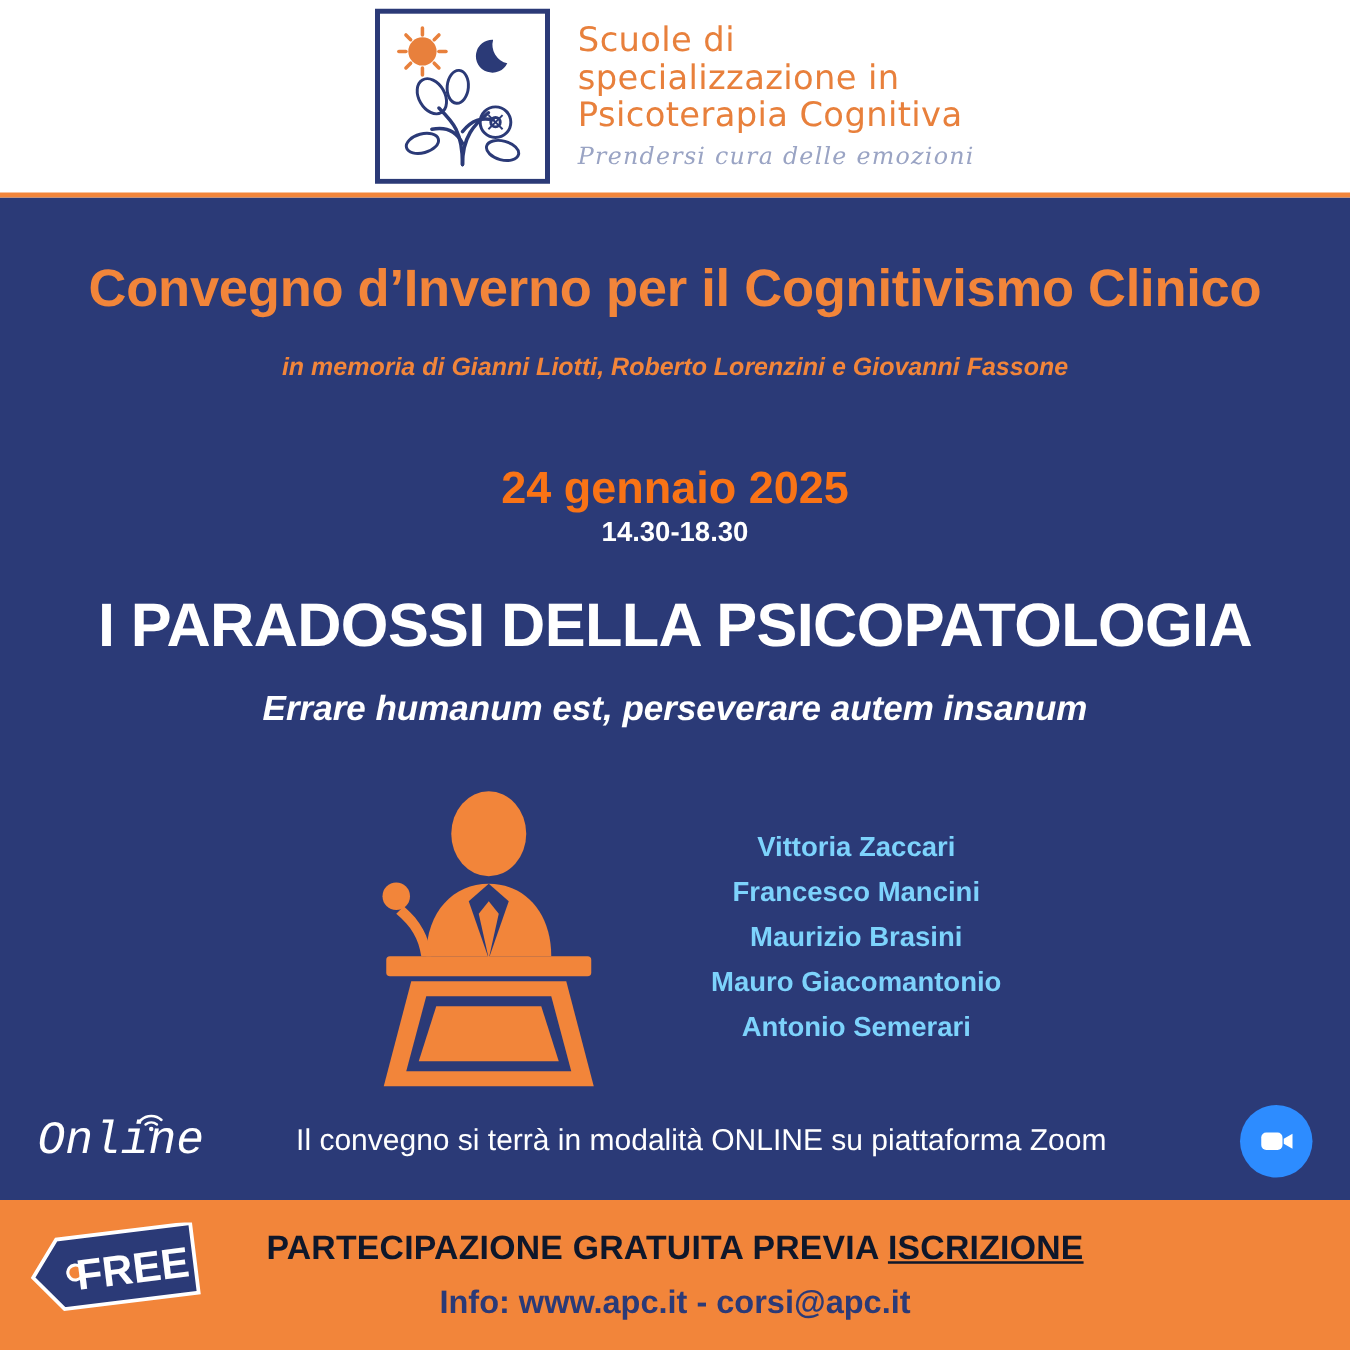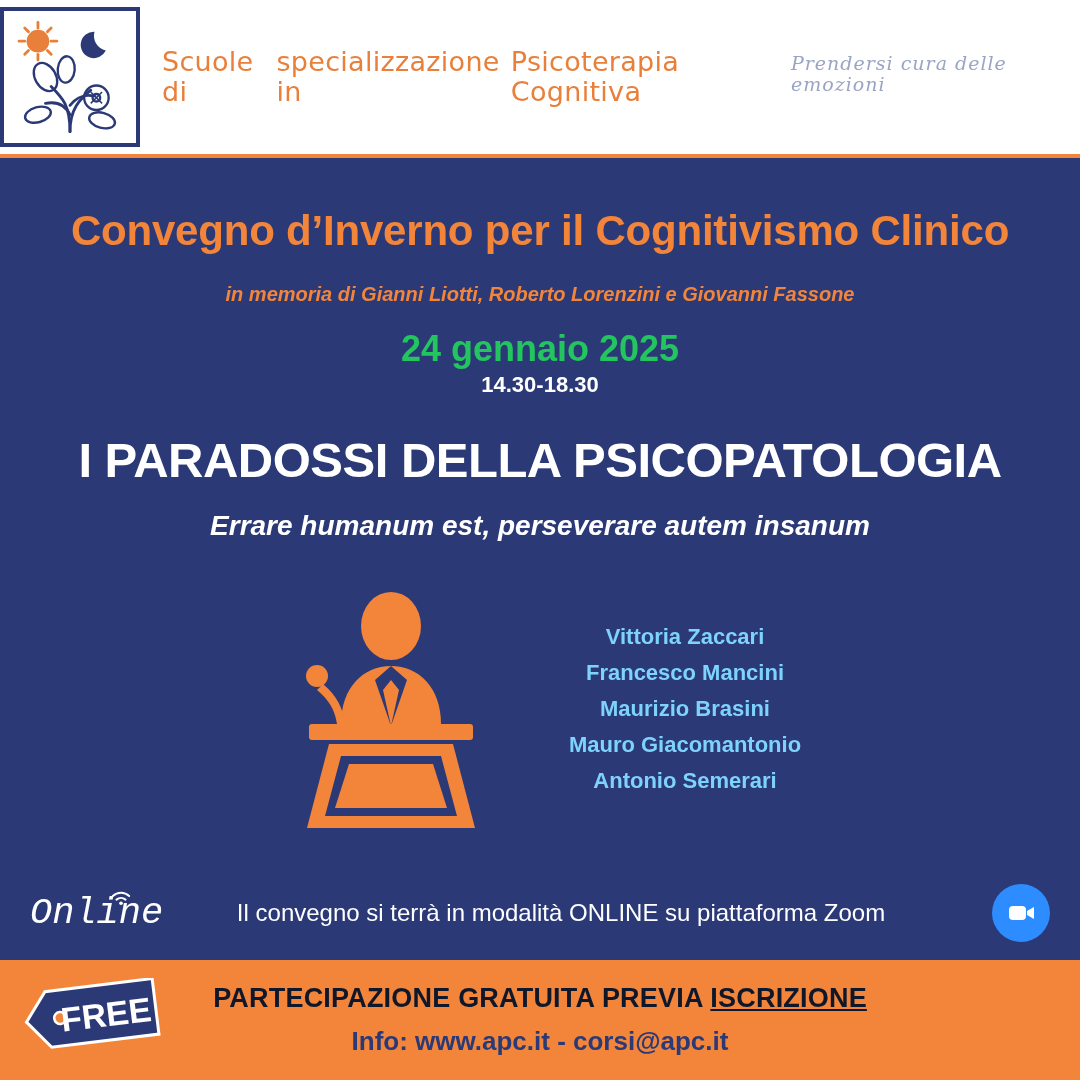--- a/index.html
+++ b/index.html
@@ -30,21 +30,21 @@
   .logo-mark {
     width: 140px; height: 140px;
     border: 4px solid #2b3a77;
     background: #ffffff;
     position: relative;
     flex: 0 0 auto;
   }
   .logo-mark svg { display: block; width: 100%; height: 100%; }
   .logo-text {
     display: flex;
-    flex-direction: row;
+    flex-direction: column;
     justify-content: flex-end;
     line-height: 1.12;
   }
   .logo-text .l1, .logo-text .l2, .logo-text .l3 {
     color: #e8803c;
     font-size: 27px;
     font-weight: 400;
     letter-spacing: .3px;
     font-family: "DejaVu Sans", sans-serif;
   }
@@ -75,24 +75,24 @@
   .subtitle-memory {
     text-align: center;
     color: #f2853a;
     font-size: 20px;
     font-weight: bold;
     font-style: italic;
     margin-top: 28px;
   }
   .date {
     text-align: center;
-    color: #22c55e;
+    color: #f97316;
     font-size: 36px;
     font-weight: bold;
-    margin-top: 22px;
+    margin-top: 63px;
   }
   .time {
     text-align: center;
     color: #ffffff;
     font-size: 22px;
     font-weight: bold;
     margin-top: 2px;
   }
   .headline {
     text-align: center;

